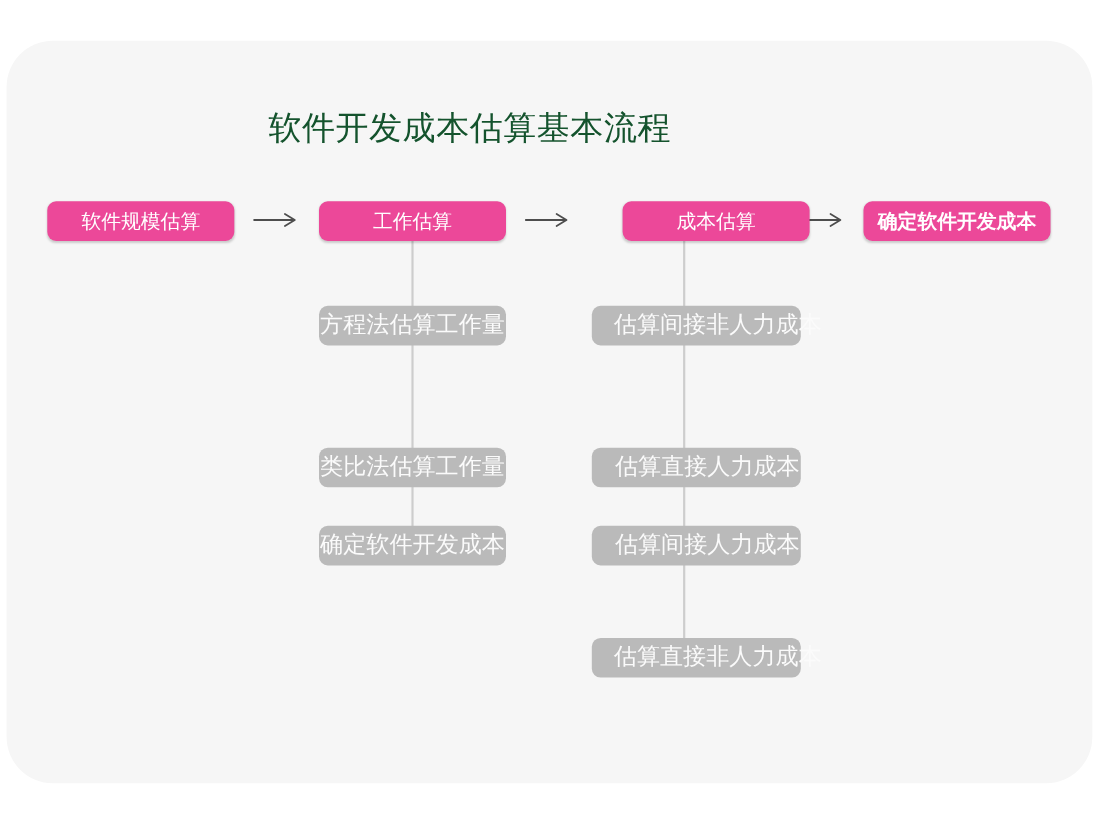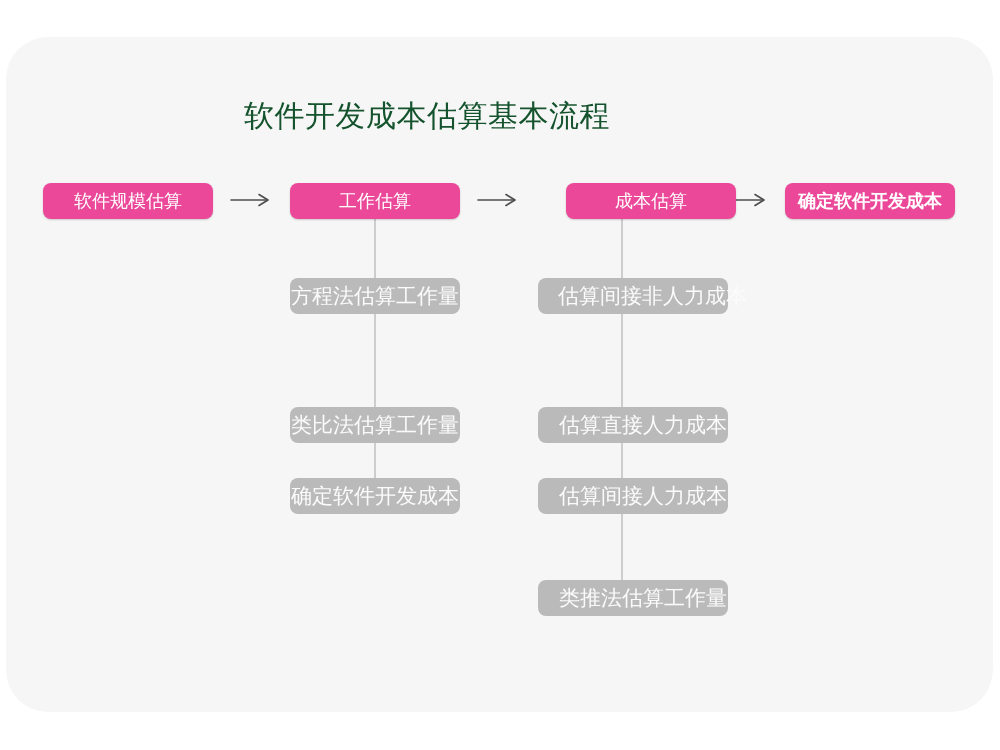--- a/index.html
+++ b/index.html
@@ -107,15 +107,15 @@
   <div class="node primary step-3">成本估算</div>
   <div class="node primary step-4">确定软件开发成本</div>
 
   <div class="node sub col-left row-1">方程法估算工作量</div>
   <div class="node sub col-left row-2">类比法估算工作量</div>
   <div class="node sub col-left row-3">确定软件开发成本</div>
 
   <div class="node sub col-right row-1">估算间接非人力成本</div>
   <div class="node sub col-right row-3">估算间接人力成本</div>
   <div class="node sub col-right row-2">估算直接人力成本</div>
-  <div class="node sub col-right row-4">类推法估算工作量</div>
+  <div class="node sub col-right row-4">估算直接非人力成本</div>
 
 </div>
 
 </body></html>

